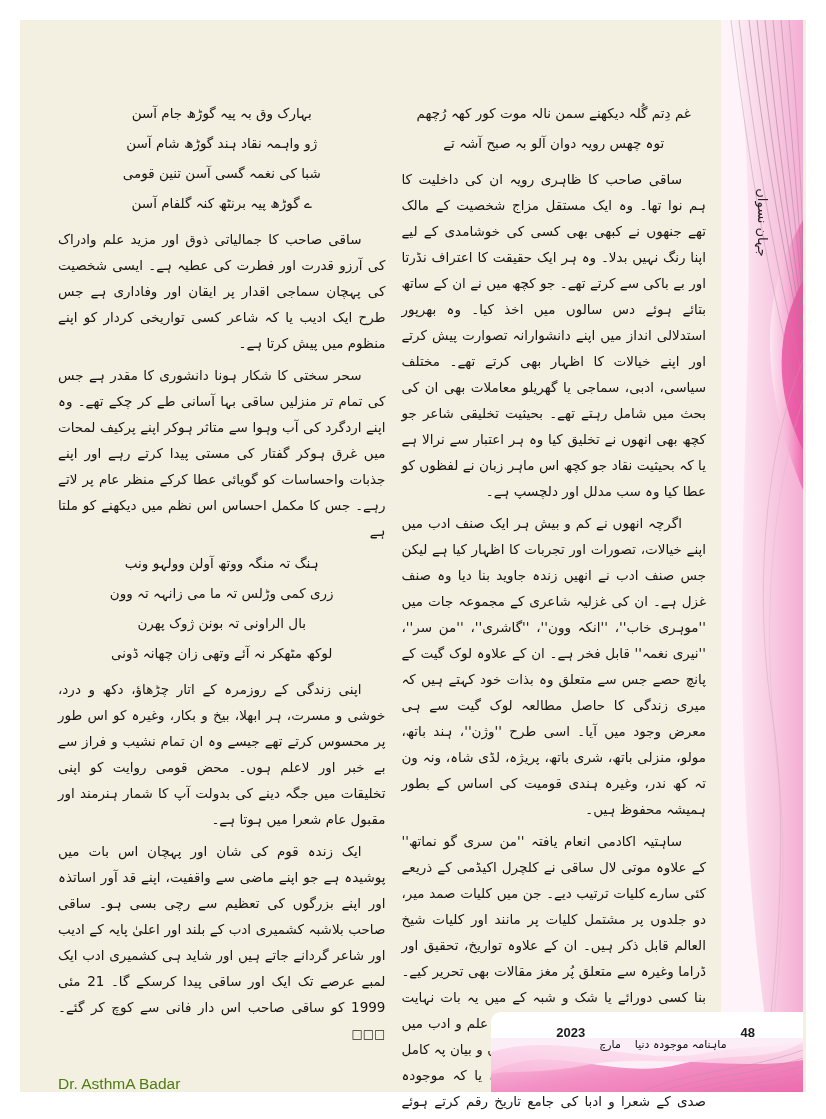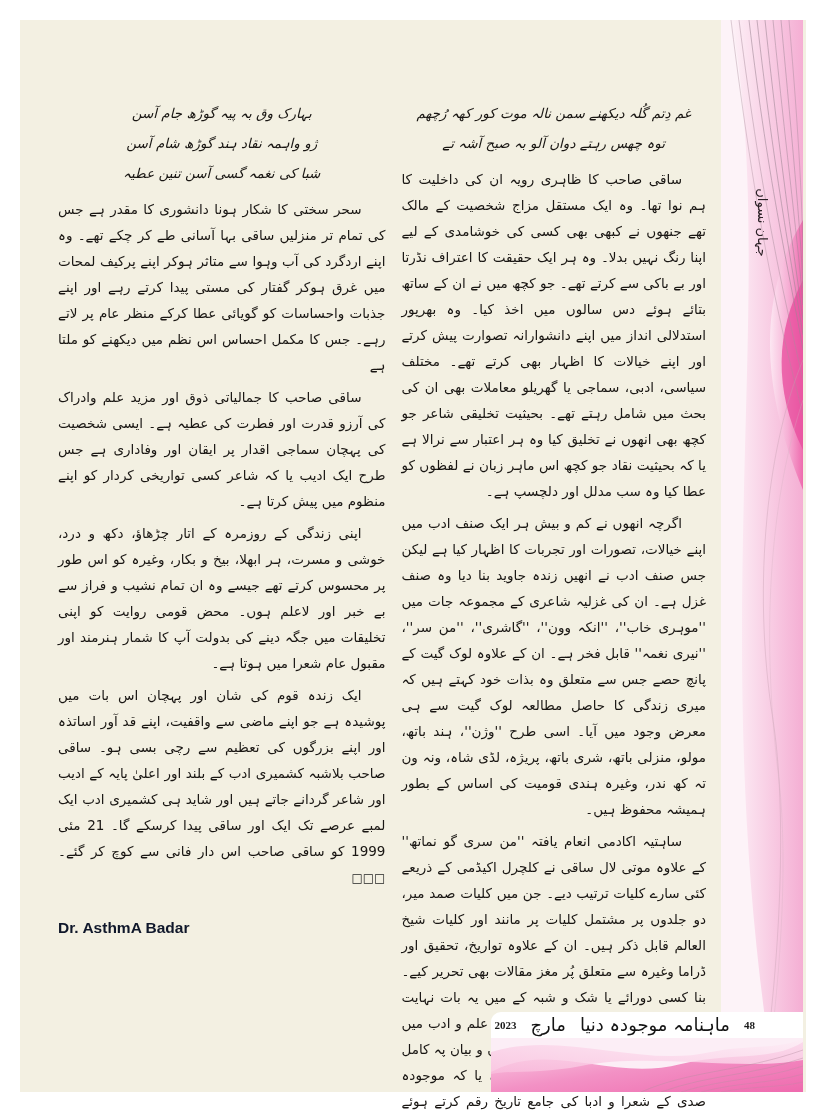--- a/index.html
+++ b/index.html
@@ -28,45 +28,45 @@
     position:absolute;top:74px;left:38px;right:100px;
     direction:rtl;display:flex;gap:16px;
   }
   .col{flex:1;}
   .col.right-col{flex:0 0 47%;}
   .urdu{
     font-size:13.5px;line-height:26px;color:#191613;text-align:justify;
   }
   .para{margin:6px 0 2px 0;text-indent:24px;}
   .poem{list-style:none;margin:4px 0 8px 0;padding:0;text-align:center;}
-  .poem li{line-height:30px;white-space:nowrap;font-style:italic;}
+  .poem li{line-height:30px;white-space:nowrap;}
   .endmark{letter-spacing:3px;font-size:12px;color:#242424;}
   
   .author{
     direction:ltr;text-align:left;margin-top:22px;margin-right:30px;
     font-family:"Liberation Sans",sans-serif;font-size:15.5px;
     line-height:29px;color:#3a3a3a;
   }
-  .author .name{font-weight:bold;color:#0f172a;}
+  .author .name{font-weight:normal;color:#4d7c0f;}
   
   .footer{
     position:absolute;right:3px;bottom:0;width:312px;height:80px;
     background:#ffffff;border-top-left-radius:10px;overflow:hidden;
   }
   .footer-waves{position:absolute;left:0;top:0;width:100%;height:100%;}
   .footer-row{
     position:absolute;top:2px;left:0;right:10px;direction:rtl;
     display:flex;align-items:center;gap:14px;justify-content:flex-start;
     padding-right:38px;font-size:14px;color:#141414;
   }
   .footer-row .num{
-    font-family:Liberation Serif, serif;font-weight:bold;
-    font-size:11px;color:#1a1a1a;
+    font-family:Liberation Sans, sans-serif;font-weight:bold;
+    font-size:13px;color:#1a1a1a;
   }
-  .footer-row .urdu-small{font-size:18px;}
+  .footer-row .urdu-small{font-size:11px;margin-top:24px;}
 </style>
 </head>
 <body>
 
 <div class="page">
 
   <div class="pink-band">
     <svg width="82" height="1072" viewBox="0 0 82 1072">
       <defs>
         <linearGradient id="gBand" x1="0" y1="0" x2="1" y2="0">
@@ -95,35 +95,42 @@
       <path d="M82,380 C52,470 38,600 58,760 C68,850 58,970 44,1072" stroke="#d3aec0" stroke-width="0.7" fill="none" opacity="0.45"></path>
     </svg>
     <div class="vertical-title">جہان نسواں</div>
   </div>
 
   <div class="main">
 
     <div class="col right-col urdu" dir="rtl" lang="ur">
       <ul class="poem">
         <li>غم دِتم گُلہ دیکھنے سمن نالہ موت کور کھہ رُچھم</li>
-        <li>توہ چھس رہتے دوان آلو بہ صبح آشہ تے</li>
+        <li>توہ چھس رویہ دوان آلو بہ صبح آشہ تے</li>
       </ul>
       <p class="para">ساقی صاحب کا ظاہری رویہ ان کی داخلیت کا ہم نوا تھا۔ وہ ایک مستقل مزاج شخصیت کے مالک تھے جنھوں نے کبھی بھی کسی کی خوشامدی کے لیے اپنا رنگ نہیں بدلا۔ وہ ہر ایک حقیقت کا اعتراف نڈرتا اور بے باکی سے کرتے تھے۔ جو کچھ میں نے ان کے ساتھ بتائے ہوئے دس سالوں میں اخذ کیا۔ وہ بھرپور استدلالی انداز میں اپنے دانشوارانہ تصوارت پیش کرتے اور اپنے خیالات کا اظہار بھی کرتے تھے۔ مختلف سیاسی، ادبی، سماجی یا گھریلو معاملات بھی ان کی بحث میں شامل رہتے تھے۔ بحیثیت تخلیقی شاعر جو کچھ بھی انھوں نے تخلیق کیا وہ ہر اعتبار سے نرالا ہے یا کہ بحیثیت نقاد جو کچھ اس ماہر زبان نے لفظوں کو عطا کیا وہ سب مدلل اور دلچسپ ہے۔</p>
       <p class="para">اگرچہ انھوں نے کم و بیش ہر ایک صنف ادب میں اپنے خیالات، تصورات اور تجربات کا اظہار کیا ہے لیکن جس صنف ادب نے انھیں زندہ جاوید بنا دیا وہ صنف غزل ہے۔ ان کی غزلیہ شاعری کے مجموعہ جات میں ''موہری خاب''، ''انکہ وون''، ''گاشری''، ''من سر''، ''نیری نغمہ'' قابل فخر ہے۔ ان کے علاوہ لوک گیت کے پانچ حصے جس سے متعلق وہ بذات خود کہتے ہیں کہ میری زندگی کا حاصل مطالعہ لوک گیت سے ہی معرض وجود میں آیا۔ اسی طرح ''وژن''، ہند باتھ، مولو، منزلی باتھ، شری باتھ، پریژہ، لڈی شاہ، ونہ ون تہ کھ ندر، وغیرہ ہندی قومیت کی اساس کے بطور ہمیشہ محفوظ ہیں۔</p>
       <p class="para">ساہتیہ اکادمی انعام یافتہ ''من سری گو نماتھ'' کے علاوہ موتی لال ساقی نے کلچرل اکیڈمی کے ذریعے کئی سارے کلیات ترتیب دیے۔ جن میں کلیات صمد میر، دو جلدوں پر مشتمل کلیات پر مانند اور کلیات شیخ العالم قابل ذکر ہیں۔ ان کے علاوہ تواریخ، تحقیق اور ڈراما وغیرہ سے متعلق پُر مغز مقالات بھی تحریر کیے۔ بنا کسی دورائے یا شک و شبہ کے میں یہ بات نہایت وثوق سے کہہ سکتا ہوں کہ کشمیری علم و ادب میں نئی نئی راہیں تلاش کرنے والے اور زبان و بیان پہ کامل دسترس رکھنے والے کسی بھی صدی یا کہ موجودہ صدی کے شعرا و ادبا کی جامع تاریخ رقم کرتے ہوئے کوئی بھی تنگ نظر تذکرہ نویس موتی لال ساقی کے نام کو نظر انداز نہیں کرسکتے جس نے شائستہ ادبی روایت کو بڑی سنجیدگی سے آگے بڑھایا یا کہ اظہارِ حقیقت کو اپنی قلمی توانائی سے نئی راہوں کو ہمکنار کیے، جس نے اپنے شخصی مزاج اور سوچ کو اپنی تخلیقات میں جگہ دینے کی کامیاب کوشش کی، جس کے کلام میں اکلام کی مخصوص انفرادیت موجزن ہے اور جس کی آواز نے غزلیہ لہجے میں ایک نئے انداز اور طرزِ ادا کو راہ دی۔ مثال کے طور پہ یہ اشعار ملاحظہ ہوں:</p>
     </div>
 
     <div class="col urdu" dir="rtl" lang="ur">
       <ul class="poem">
         <li>بہارک وق بہ پیہ گوڑھ جام آسن</li>
         <li>ژو واہمہ نقاد ہند گوڑھ شام آسن</li>
-        <li>شبا کی نغمہ گسی آسن تنین عطیہ</li>
+        <li>شبا کی نغمہ گسی آسن تنین قومی</li>
+        <li>ے گوڑھ پیہ برنٹھ کنہ گلفام آسن</li>
       </ul>
+      <p class="para">ساقی صاحب کا جمالیاتی ذوق اور مزید علم وادراک کی آرزو قدرت اور فطرت کی عطیہ ہے۔ ایسی شخصیت کی پہچان سماجی اقدار پر ایقان اور وفاداری ہے جس طرح ایک ادیب یا کہ شاعر کسی تواریخی کردار کو اپنے منظوم میں پیش کرتا ہے۔</p>
       <p class="para">سحر سختی کا شکار ہونا دانشوری کا مقدر ہے جس کی تمام تر منزلیں ساقی بہا آسانی طے کر چکے تھے۔ وہ اپنے اردگرد کی آب وہوا سے متاثر ہوکر اپنے پرکیف لمحات میں غرق ہوکر گفتار کی مستی پیدا کرتے رہے اور اپنے جذبات واحساسات کو گویائی عطا کرکے منظر عام پر لاتے رہے۔ جس کا مکمل احساس اس نظم میں دیکھنے کو ملتا ہے</p>
-      <p class="para">ساقی صاحب کا جمالیاتی ذوق اور مزید علم وادراک کی آرزو قدرت اور فطرت کی عطیہ ہے۔ ایسی شخصیت کی پہچان سماجی اقدار پر ایقان اور وفاداری ہے جس طرح ایک ادیب یا کہ شاعر کسی تواریخی کردار کو اپنے منظوم میں پیش کرتا ہے۔</p>
+      <ul class="poem">
+        <li>ہنگ تہ منگہ ووتھ آولن وولہو ونب</li>
+        <li>زری کمی وڑلس تہ ما می زانہہ تہ وون</li>
+        <li>بال الراونی تہ بونن ژوک پھرن</li>
+        <li>لوکھ مٹھکر نہ آئے وتھی زان چھانہ ڈونی</li>
+      </ul>
       <p class="para">اپنی زندگی کے روزمرہ کے اتار چڑھاؤ، دکھ و درد، خوشی و مسرت، ہر ابھلا، بیخ و بکار، وغیرہ کو اس طور پر محسوس کرتے تھے جیسے وہ ان تمام نشیب و فراز سے بے خبر اور لاعلم ہوں۔ محض قومی روایت کو اپنی تخلیقات میں جگہ دینے کی بدولت آپ کا شمار ہنرمند اور مقبول عام شعرا میں ہوتا ہے۔</p>
       <p class="para"><span>ایک زندہ قوم کی شان اور پہچان اس بات میں پوشیدہ ہے جو اپنے ماضی سے واقفیت، اپنے قد آور اساتذہ اور اپنے بزرگوں کی تعظیم سے رچی بسی ہو۔ ساقی صاحب بلاشبہ کشمیری ادب کے بلند اور اعلیٰ پایہ کے ادیب اور شاعر گردانے جاتے ہیں اور شاید ہی کشمیری ادب ایک لمبے عرصے تک ایک اور ساقی پیدا کرسکے گا۔ 21 مئی 1999 کو ساقی صاحب اس دار فانی سے کوچ کر گئے۔ </span><span class="endmark">□□□</span></p>
 
       <div class="author">
         <div class="name">Dr. AsthmA Badar</div>
 
       </div>
     </div>
   </div>
 

